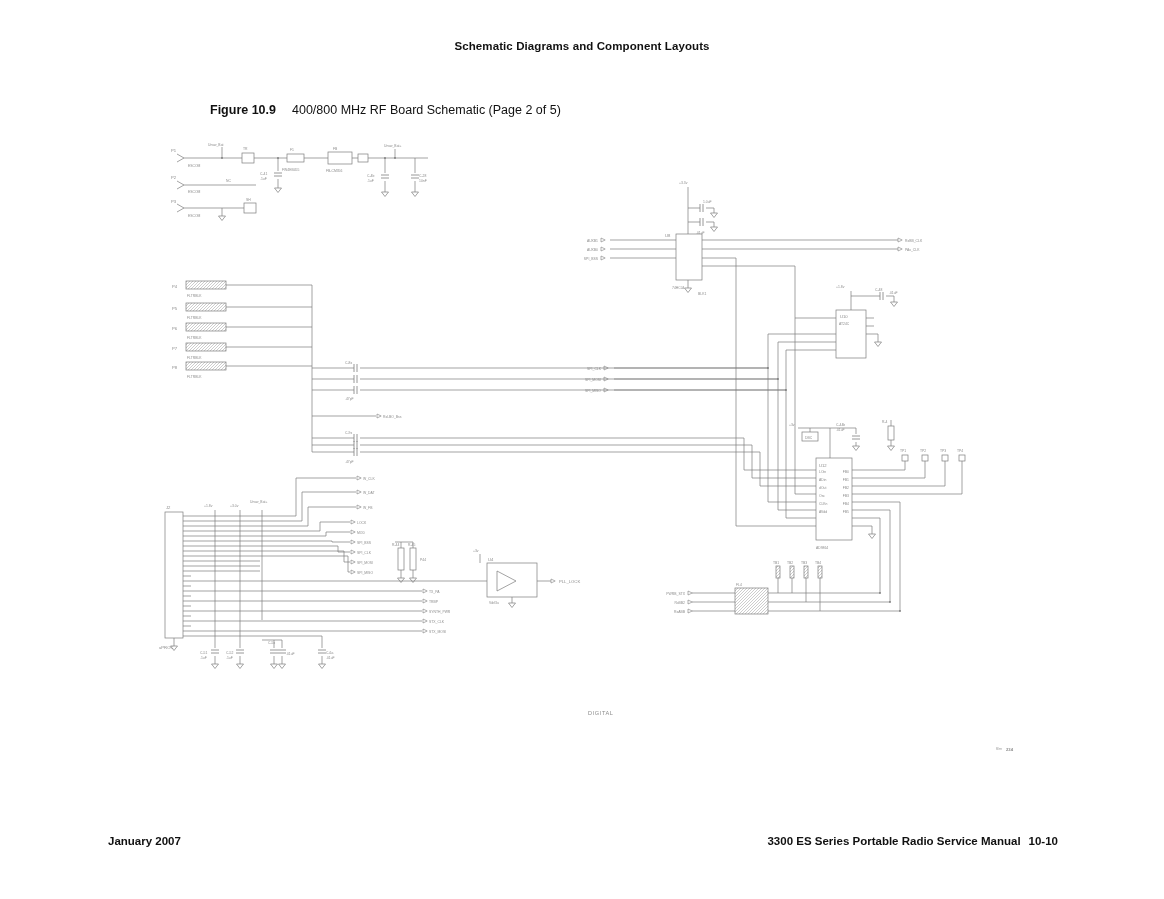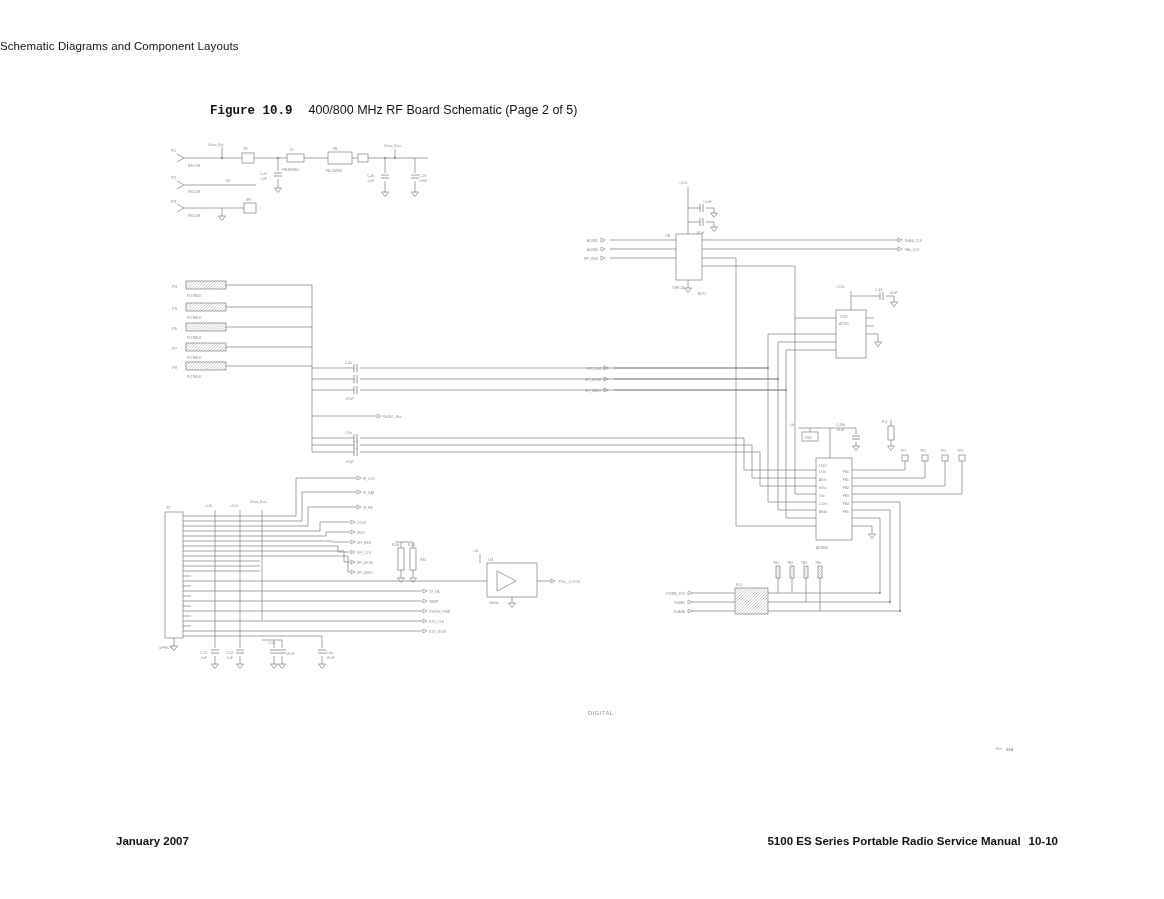--- a/index.html
+++ b/index.html
@@ -1,24 +1,24 @@
 <!DOCTYPE html>
 <html><head>
 <meta charset="utf-8">
 <style>
   html,body{margin:0;padding:0;}
   body{
     width:1164px;height:899px;position:relative;background:#ffffff;
     font-family:"Liberation Sans",sans-serif;color:#111;overflow:hidden;
   }
-  .hdr{position:absolute;top:40px;left:0;width:100%;text-align:left;
-       font-weight:normal;font-size:11.5px;letter-spacing:.1px;}
+  .hdr{position:absolute;top:40px;left:0;width:100%;text-align:center;
+       font-weight:bold;font-size:11.5px;letter-spacing:.1px;}
   .cap{position:absolute;top:103px;left:210px;font-size:12.5px;}
-  .cap .fl{font-weight:bold;margin-right:16px;font-family:Liberation Mono, monospace;}
-  .ftL{position:absolute;top:835px;left:116px;font-weight:bold;font-size:11.5px;}
+  .cap .fl{font-weight:bold;margin-right:16px;}
+  .ftL{position:absolute;top:835px;left:108px;font-weight:bold;font-size:11.5px;}
   .ftR{position:absolute;top:835px;right:106px;font-weight:bold;font-size:11.5px;}
   .ftR .pg{margin-left:8px;}
   svg.schem{position:absolute;left:0;top:0;}
   svg.schem .w{stroke:#7d7d7d;stroke-width:.7;fill:none;}
   svg.schem .cmp{stroke:#7d7d7d;stroke-width:.7;fill:#ffffff;}
   svg.schem .hrect{stroke:#7d7d7d;stroke-width:.7;fill:url(#hatch);}
   svg.schem text{fill:#8c8c8c;font-family:"Liberation Sans",sans-serif;}
   .t3{font-size:3.4px;}
   .t4{font-size:4.2px;}
   .t5{font-size:5.6px;fill:#777;letter-spacing:.6px;}
@@ -31,21 +31,21 @@
 <body>
 
 <div class="hdr">Schematic Diagrams and Component Layouts</div>
 
 <div class="cap">
   <span class="fl">Figure 10.9</span><span>400/800 MHz RF Board Schematic (Page 2 of 5)</span>
 </div>
 
 <div class="ftL">January 2007</div>
 <div class="ftR">
-  <span>5100 ES Series Portable Radio Service Manual</span><span class="pg">10-10</span>
+  <span>3300 ES Series Portable Radio Service Manual</span><span class="pg">10-10</span>
 </div>
 
 <svg class="schem" width="1164" height="899" viewBox="0 0 1164 899">
   <defs>
     <pattern id="hatch" patternUnits="userSpaceOnUse" width="3" height="3">
       <path d="M0,3 L3,0" stroke="#9a9a9a" stroke-width="0.5"></path>
     </pattern>
     <g id="gnd">
         <path d="M-3.5,0 L3.5,0 L0,4.5 Z" fill="none" stroke="#7d7d7d" stroke-width="0.7"></path>
       </g>

